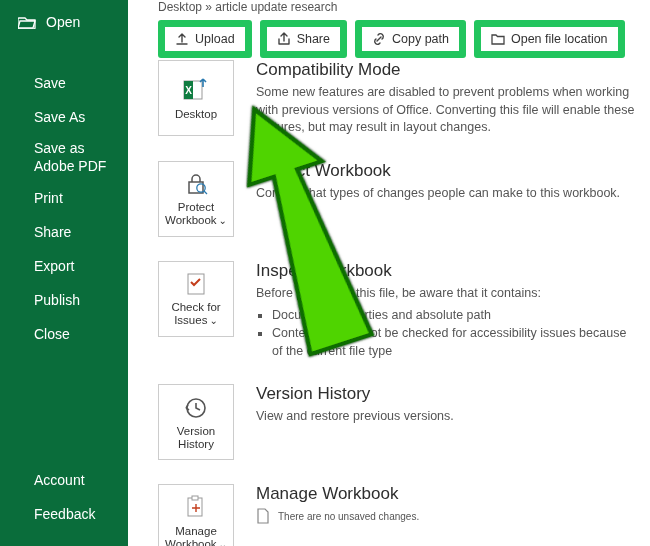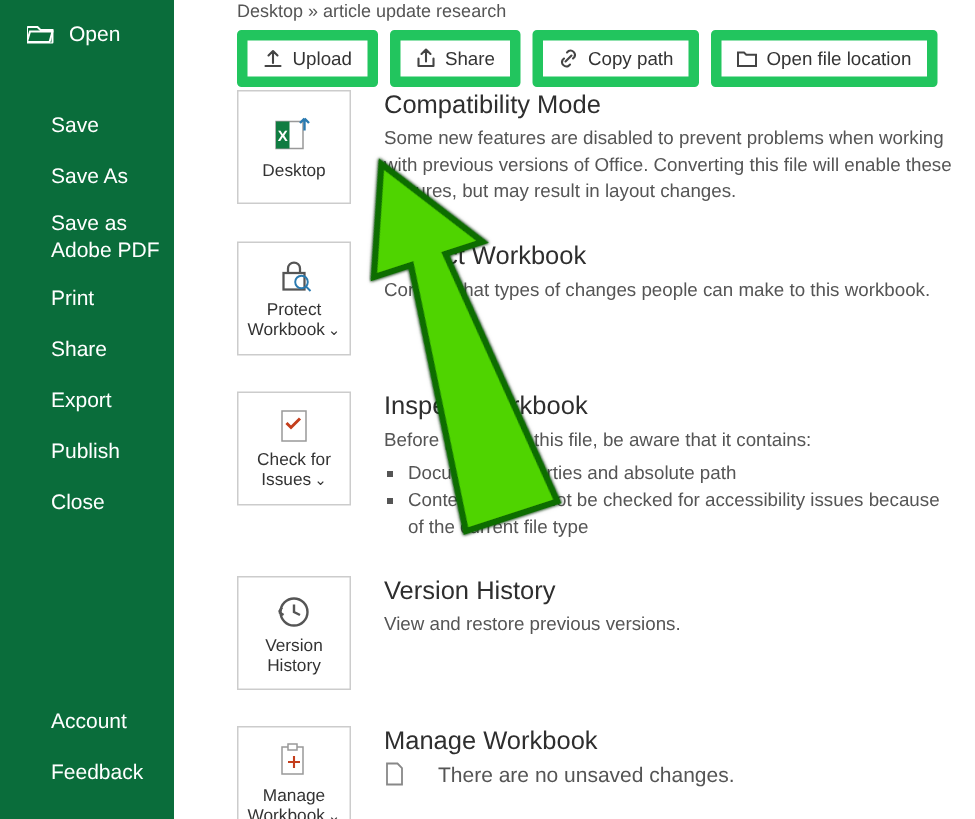--- a/index.html
+++ b/index.html
@@ -3,21 +3,21 @@
 <meta charset="utf-8">
 <style>
   * { box-sizing: border-box; margin: 0; padding: 0; }
   body {
     font-family: "Segoe UI", Arial, sans-serif;
     width: 650px; height: 546px;
     overflow: hidden; background: #fff; position: relative;
     font-size: 13px; color: #333;
   }
   .sidebar {
-    position: absolute; left: 0; top: 0; width: 116px; height: 546px;
+    position: absolute; left: 0; top: 0; width: 128px; height: 546px;
     background: #0a6d3b;
   }
   .side-open {
     padding: 14px 18px; color: #fff; font-size: 14px;
     display: flex; align-items: center; gap: 10px;
   }
   .side-open svg { flex-shrink: 0; }
   .side-nav { margin-top: 22px; }
   .side-item {
     color: #fff; font-size: 14px; padding: 9px 0 9px 34px;
@@ -45,21 +45,21 @@
   .tile {
     width: 76px; height: 76px; border: 1px solid #ccc;
     display: flex; flex-direction: column; align-items: center; justify-content: center;
     gap: 3px; background: #fff; cursor: pointer; text-align: center;
   }
   .tile .lbl { font-size: 11.5px; color: #333; line-height: 1.1; padding: 0 4px; }
   .sect h3 { font-size: 17px; font-weight: 400; color: #2e2e2e; margin-bottom: 4px; }
   .sect .desc { font-size: 12.5px; color: #555; line-height: 1.4; max-width: 380px; }
   .sect ul { margin: 4px 0 0 0; padding-left: 16px; }
   .sect li { font-size: 12.5px; color: #555; line-height: 1.45; list-style: square; max-width: 360px; }
-  .no-changes { display: flex; align-items: center; gap: 22px; font-size: 14px; color: #555; }
+  .no-changes { display: flex; align-items: center; gap: 8px; font-size: 10px; color: #555; }
   .arrow {
     position: absolute; left: 246px; top: 100px; pointer-events: none;
     filter: drop-shadow(0 0 1px rgba(0,0,0,.5));
   }
   .chev { font-size: 10px; margin-left: 2px; }
 </style>
 </head>
 <body>
 
 <div class="sidebar">

